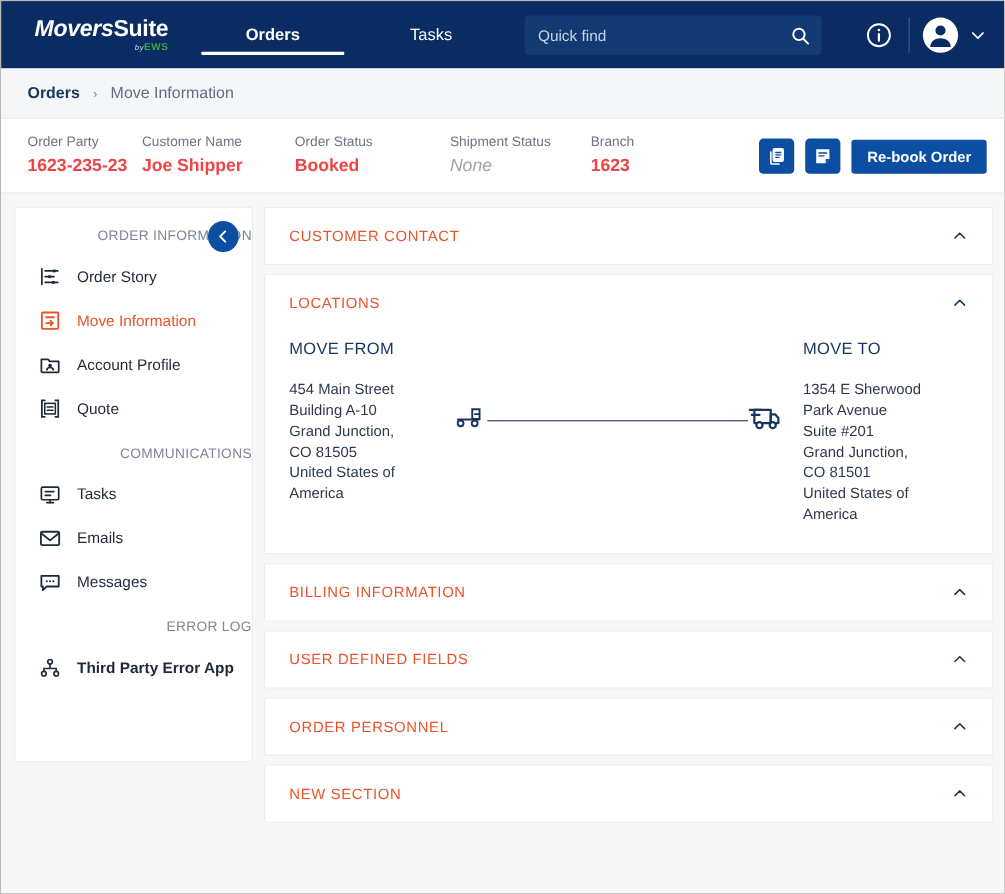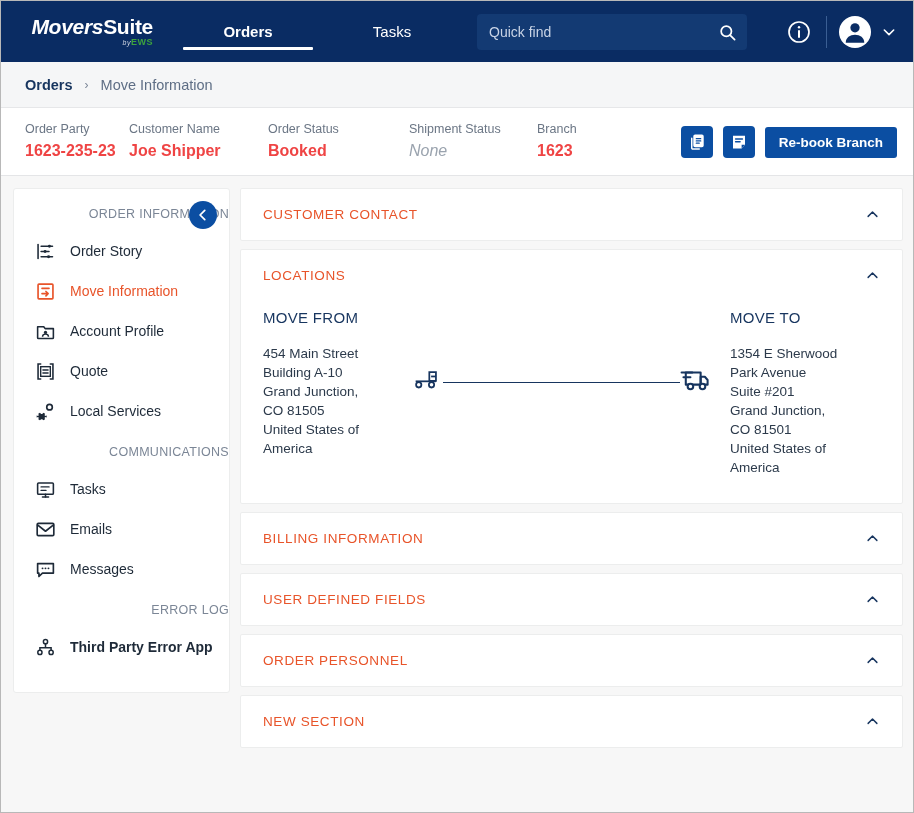--- a/index.html
+++ b/index.html
@@ -240,21 +240,21 @@
         </svg>
       </div>
       <div class="sq-btn">
         <svg width="18" height="18" viewBox="0 0 24 24" fill="none">
           <path d="M4 3.5h16v12l-4.5 5H4z" fill="#ffffff"></path>
           <line x1="7.4" y1="8" x2="16.6" y2="8" stroke="#0b4ea2" stroke-width="1.8" stroke-linecap="round"></line>
           <line x1="7.4" y1="11.6" x2="13.5" y2="11.6" stroke="#0b4ea2" stroke-width="1.8" stroke-linecap="round"></line>
           <path d="M20 15.5h-4.5v5z" fill="#0b4ea2"></path>
         </svg>
       </div>
-      <button class="rebook">Re-book Branch</button>
+      <button class="rebook">Re-book Order</button>
     </div>
   </div>
 
   <div class="body">
 
     <div class="sidebar">
 
       <div class="side-group-title">ORDER INFORMATION</div>
       <div class="collapse-btn">
         <svg width="14" height="14" viewBox="0 0 24 24" fill="none" stroke="#ffffff" stroke-width="3" stroke-linecap="round" stroke-linejoin="round">
@@ -305,29 +305,20 @@
             <path d="M6.5 3.5H3.5v17h3"></path>
             <path d="M17.5 3.5h3v17h-3"></path>
             <rect x="6.5" y="6.5" width="11" height="11" stroke-width="1.6"></rect>
             <line x1="9" y1="10.3" x2="15" y2="10.3" stroke-width="1.5"></line>
             <line x1="9" y1="13.7" x2="15" y2="13.7" stroke-width="1.5"></line>
           </svg>
         </span>
         <span class="side-lbl">Quote</span>
       </div>
 
-      <div class="side-item">
-        <span class="side-ic">
-          <svg width="21" height="21" viewBox="0 0 24 24" fill="#1e2a38">
-            <path d="M9.5 8.5 8.2 9a5.5 5.5 0 0 0-.7-.7l.5-1.4-1.5-.9-1.1 1a5.5 5.5 0 0 0-1 0l-1.1-1-1.5.9.5 1.4c-.26.2-.5.44-.7.7l-1.3-.5v1.8l1.3-.5c.2.26.44.5.7.7l-.5 1.4 1.5.9 1.1-1c.33.04.67.04 1 0l1.1 1 1.5-.9-.5-1.4c.26-.2.5-.44.7-.7l1.3.5z" transform="translate(1.5,6) scale(1.25)"></path>
-            <circle cx="16.6" cy="7" r="3.2" fill="none" stroke="#1e2a38" stroke-width="1.9"></circle>
-          </svg>
-        </span>
-        <span class="side-lbl">Local Services</span>
-      </div>
 
       <div class="side-gap"></div>
       <div class="side-group-title">COMMUNICATIONS</div>
 
       <div class="side-item">
         <span class="side-ic">
           <svg width="21" height="21" viewBox="0 0 24 24" fill="none" stroke="#1e2a38" stroke-width="1.8" stroke-linecap="round" stroke-linejoin="round">
             <rect x="3" y="4.5" width="18" height="13" rx="1.2"></rect>
             <line x1="7" y1="9" x2="16" y2="9" stroke-width="1.7"></line>
             <line x1="7" y1="13" x2="12.5" y2="13" stroke-width="1.7"></line>

